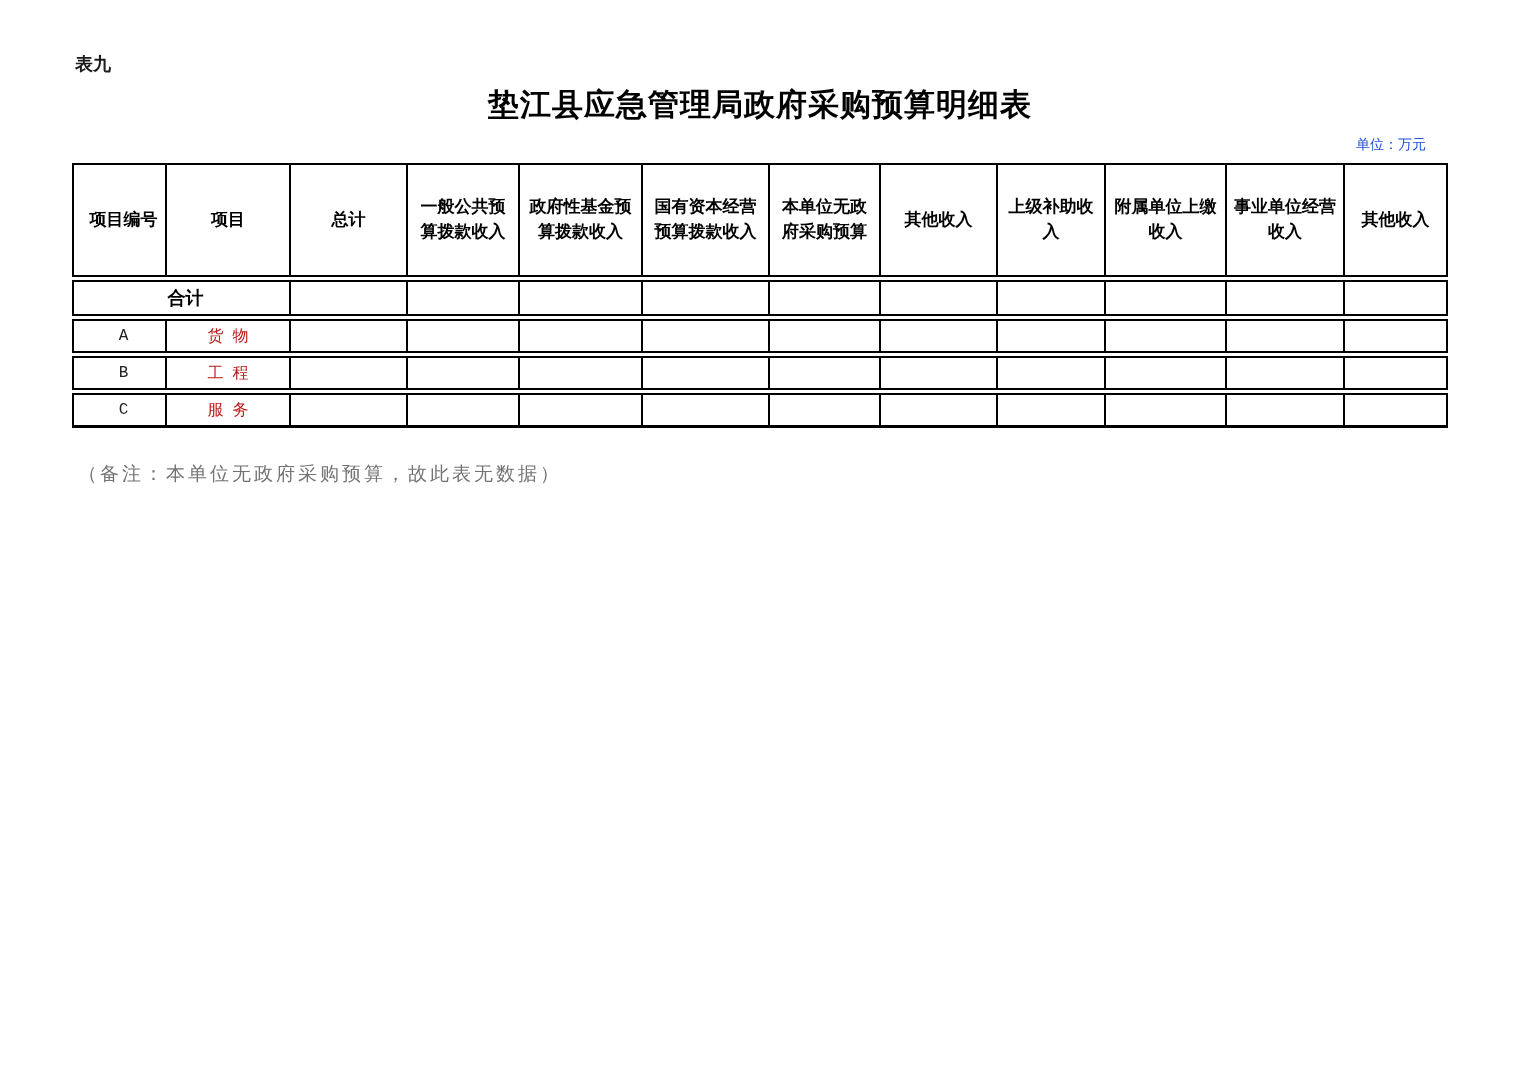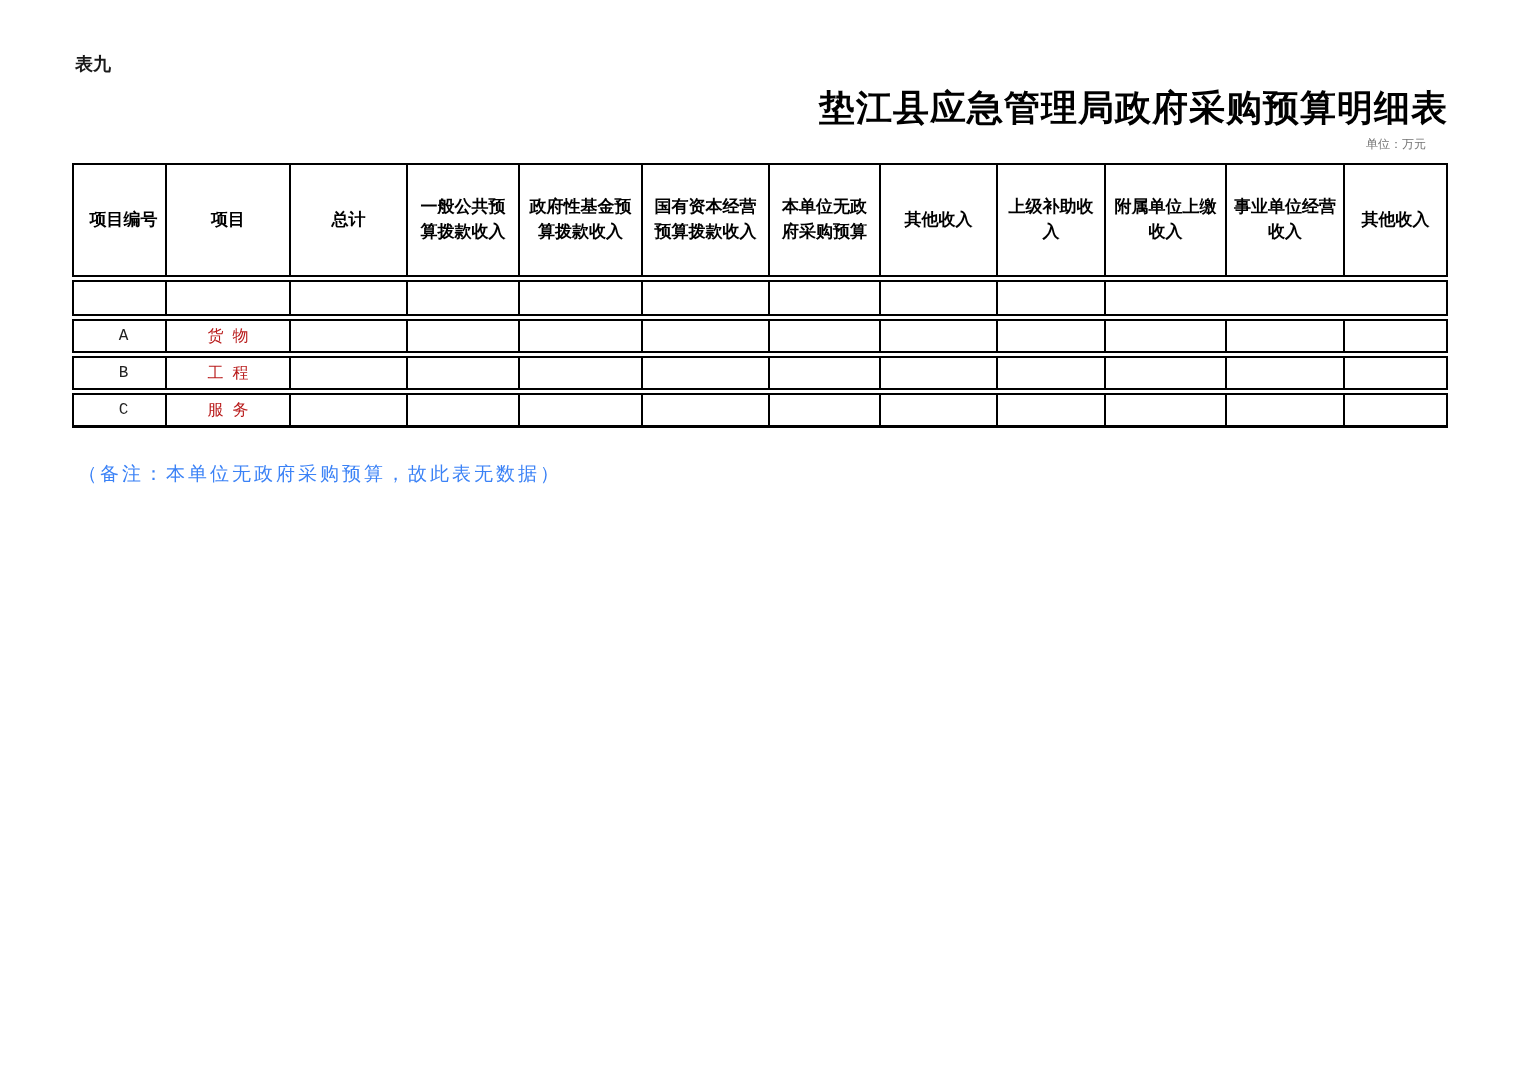--- a/index.html
+++ b/index.html
@@ -21,38 +21,38 @@
     font-size: 18px;
     font-weight: 600;
     color: #1a1a1a;
   }
 
   .doc-title {
     position: absolute;
     left: 72px;
     top: 84px;
     width: 1376px;
-    text-align: right;
-    font-family: "Liberation Serif", "DejaVu Serif", serif;
-    font-size: 36px;
+    text-align: center;
+    font-family: "Liberation Serif", "DejaVu Serif", serif;
+    font-size: 31px;
     font-weight: 700;
     letter-spacing: 1px;
     color: #000000;
   }
 
   .unit-note {
     position: absolute;
     left: 72px;
     top: 136px;
     width: 1376px;
     text-align: right;
     padding-right: 22px;
-    font-size: 12px;
+    font-size: 14px;
     font-weight: 400;
-    color: #737373;
+    color: #1d4ed8;
   }
 
   .budget-table {
     position: absolute;
     left: 72px;
     top: 163px;
     width: 1376px;
   }
 
   .trow {
@@ -109,21 +109,21 @@
     color: #b91c1c;
   }
 
   .footnote {
     position: absolute;
     left: 78px;
     top: 461px;
     font-family: "Liberation Serif", "DejaVu Serif", serif;
     font-size: 19px;
     letter-spacing: 3px;
-    color: #3b82f6;
+    color: #737373;
   }
 </style>
 </head>
 <body>
 
 <div class="page">
 
   <div class="corner-label">表九</div>
 
   <div class="doc-title">垫江县应急管理局政府采购预算明细表</div>
@@ -141,20 +141,21 @@
       <div class="cell th">国有资本经营预算拨款收入</div>
       <div class="cell th">本单位无政府采购预算</div>
       <div class="cell th">其他收入</div>
       <div class="cell th">上级补助收入</div>
       <div class="cell th">附属单位上缴收入</div>
       <div class="cell th">事业单位经营收入</div>
       <div class="cell th">其他收入</div>
     </div>
 
     <div class="trow total-row">
+      <div class="cell merged-cell">合计</div>
       <div class="cell"></div>
       <div class="cell"></div>
       <div class="cell"></div>
       <div class="cell"></div>
       <div class="cell"></div>
       <div class="cell"></div>
       <div class="cell"></div>
       <div class="cell"></div>
       <div class="cell"></div>
       <div class="cell"></div>

